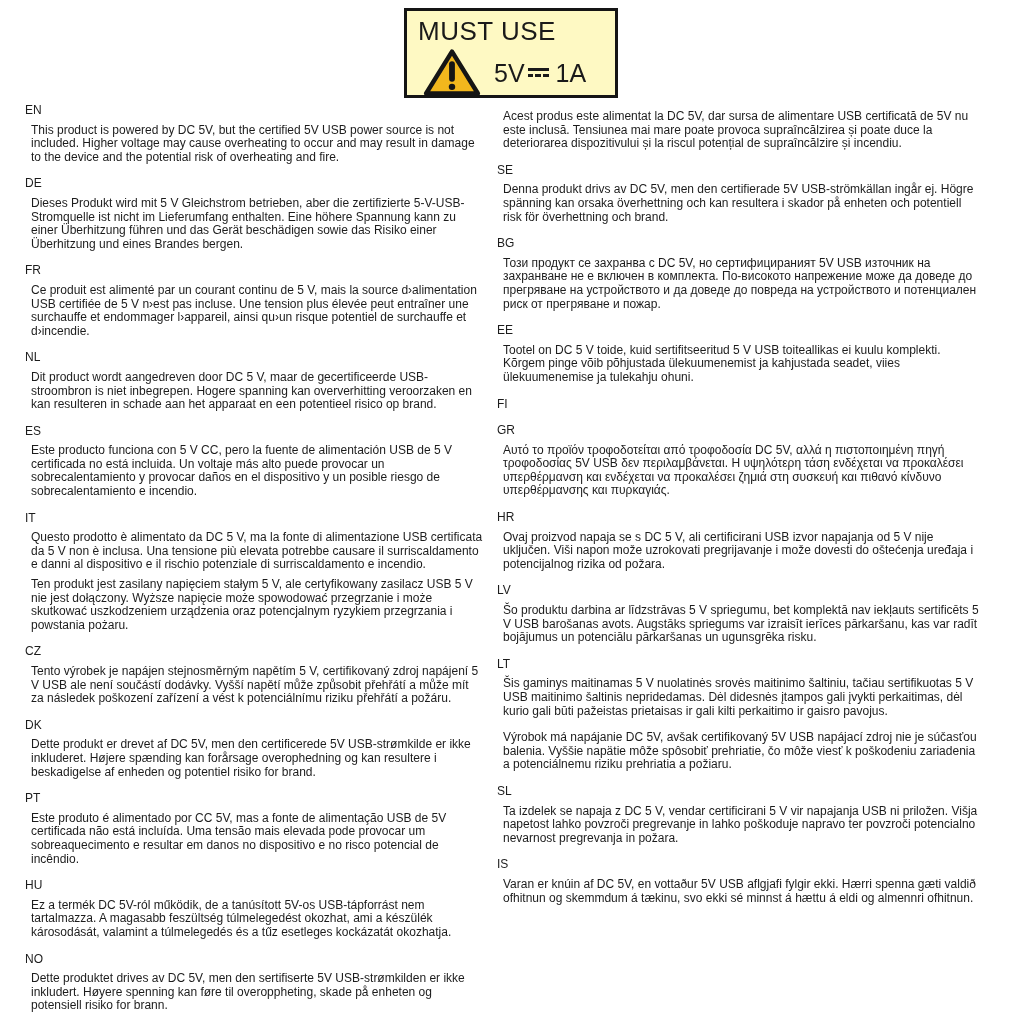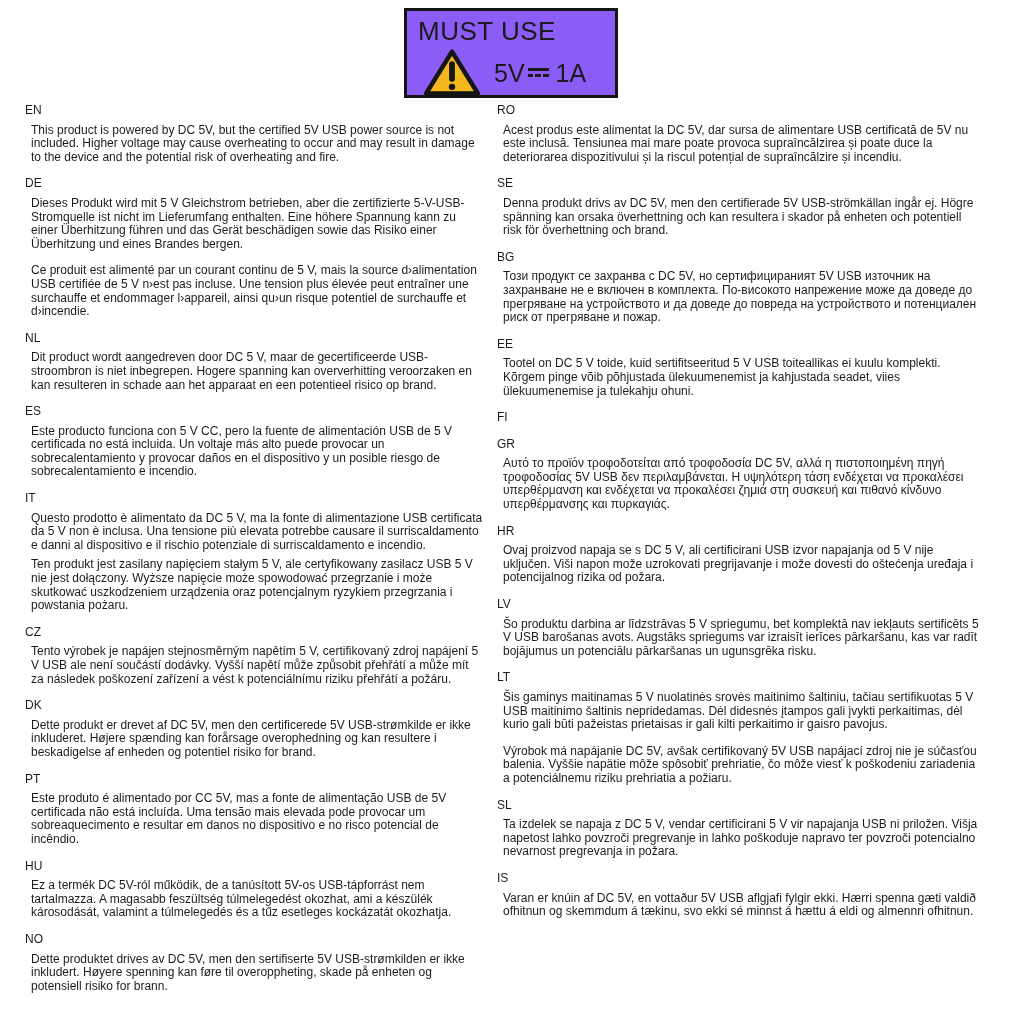--- a/index.html
+++ b/index.html
@@ -12,21 +12,21 @@
     overflow: hidden;
   }
   .page { position: relative; width: 1024px; height: 1024px; }
 
   
   .header-box {
     position: absolute;
     left: 404px; top: 8px;
     width: 214px; height: 90px;
     border: 3px solid #151515;
-    background: #8b5cf6;
+    background: #fef9c3;
   }
   .must-use-title {
     font-size: 26px;
     letter-spacing: 0.5px;
     color: #1a1a1a;
     margin: 5px 0 0 11px;
     white-space: nowrap;
   }
   .spec-row {
     display: flex;
@@ -113,20 +113,21 @@
     <div class="col col-left">
       <div class="lang-section">
         <div class="lang-code">EN</div>
         <p class="lang-text">This product is powered by DC 5V, but the certified 5V USB power source is not included. Higher voltage may cause overheating to occur and may result in damage to the device and the potential risk of overheating and fire.</p>
       </div>
       <div class="lang-section">
         <div class="lang-code">DE</div>
         <p class="lang-text">Dieses Produkt wird mit 5 V Gleichstrom betrieben, aber die zertifizierte 5-V-USB-Stromquelle ist nicht im Lieferumfang enthalten. Eine höhere Spannung kann zu einer Überhitzung führen und das Gerät beschädigen sowie das Risiko einer Überhitzung und eines Brandes bergen.</p>
       </div>
       <div class="lang-section">
+        <div class="lang-code">FR</div>
         <p class="lang-text">Ce produit est alimenté par un courant continu de 5 V, mais la source d›alimentation USB certifiée de 5 V n›est pas incluse. Une tension plus élevée peut entraîner une surchauffe et endommager l›appareil, ainsi qu›un risque potentiel de surchauffe et d›incendie.</p>
       </div>
       <div class="lang-section">
         <div class="lang-code">NL</div>
         <p class="lang-text">Dit product wordt aangedreven door DC 5 V, maar de gecertificeerde USB-stroombron is niet inbegrepen. Hogere spanning kan oververhitting veroorzaken en kan resulteren in schade aan het apparaat en een potentieel risico op brand.</p>
       </div>
       <div class="lang-section">
         <div class="lang-code">ES</div>
         <p class="lang-text">Este producto funciona con 5 V CC, pero la fuente de alimentación USB de 5 V certificada no está incluida. Un voltaje más alto puede provocar un sobrecalentamiento y provocar daños en el dispositivo y un posible riesgo de sobrecalentamiento e incendio.</p>
       </div>
@@ -154,21 +155,20 @@
         <p class="lang-text">Ez a termék DC 5V-ról működik, de a tanúsított 5V-os USB-tápforrást nem tartalmazza. A magasabb feszültség túlmelegedést okozhat, ami a készülék károsodását, valamint a túlmelegedés és a tűz esetleges kockázatát okozhatja.</p>
       </div>
       <div class="lang-section">
         <div class="lang-code">NO</div>
         <p class="lang-text">Dette produktet drives av DC 5V, men den sertifiserte 5V USB-strømkilden er ikke inkludert. Høyere spenning kan føre til overoppheting, skade på enheten og potensiell risiko for brann.</p>
       </div>
     </div>
 
     <div class="col col-right">
       <div class="lang-section">
-        <div class="lang-code">RO</div>
         <p class="lang-text">Acest produs este alimentat la DC 5V, dar sursa de alimentare USB certificată de 5V nu este inclusă. Tensiunea mai mare poate provoca supraîncălzirea și poate duce la deteriorarea dispozitivului și la riscul potențial de supraîncălzire și incendiu.</p>
       </div>
       <div class="lang-section">
         <div class="lang-code">SE</div>
         <p class="lang-text">Denna produkt drivs av DC 5V, men den certifierade 5V USB-strömkällan ingår ej. Högre spänning kan orsaka överhettning och kan resultera i skador på enheten och potentiell risk för överhettning och brand.</p>
       </div>
       <div class="lang-section">
         <div class="lang-code">BG</div>
         <p class="lang-text">Този продукт се захранва с DC 5V, но сертифицираният 5V USB източник на захранване не е включен в комплекта. По-високото напрежение може да доведе до прегряване на устройството и да доведе до повреда на устройството и потенциален риск от прегряване и пожар.</p>
       </div>

